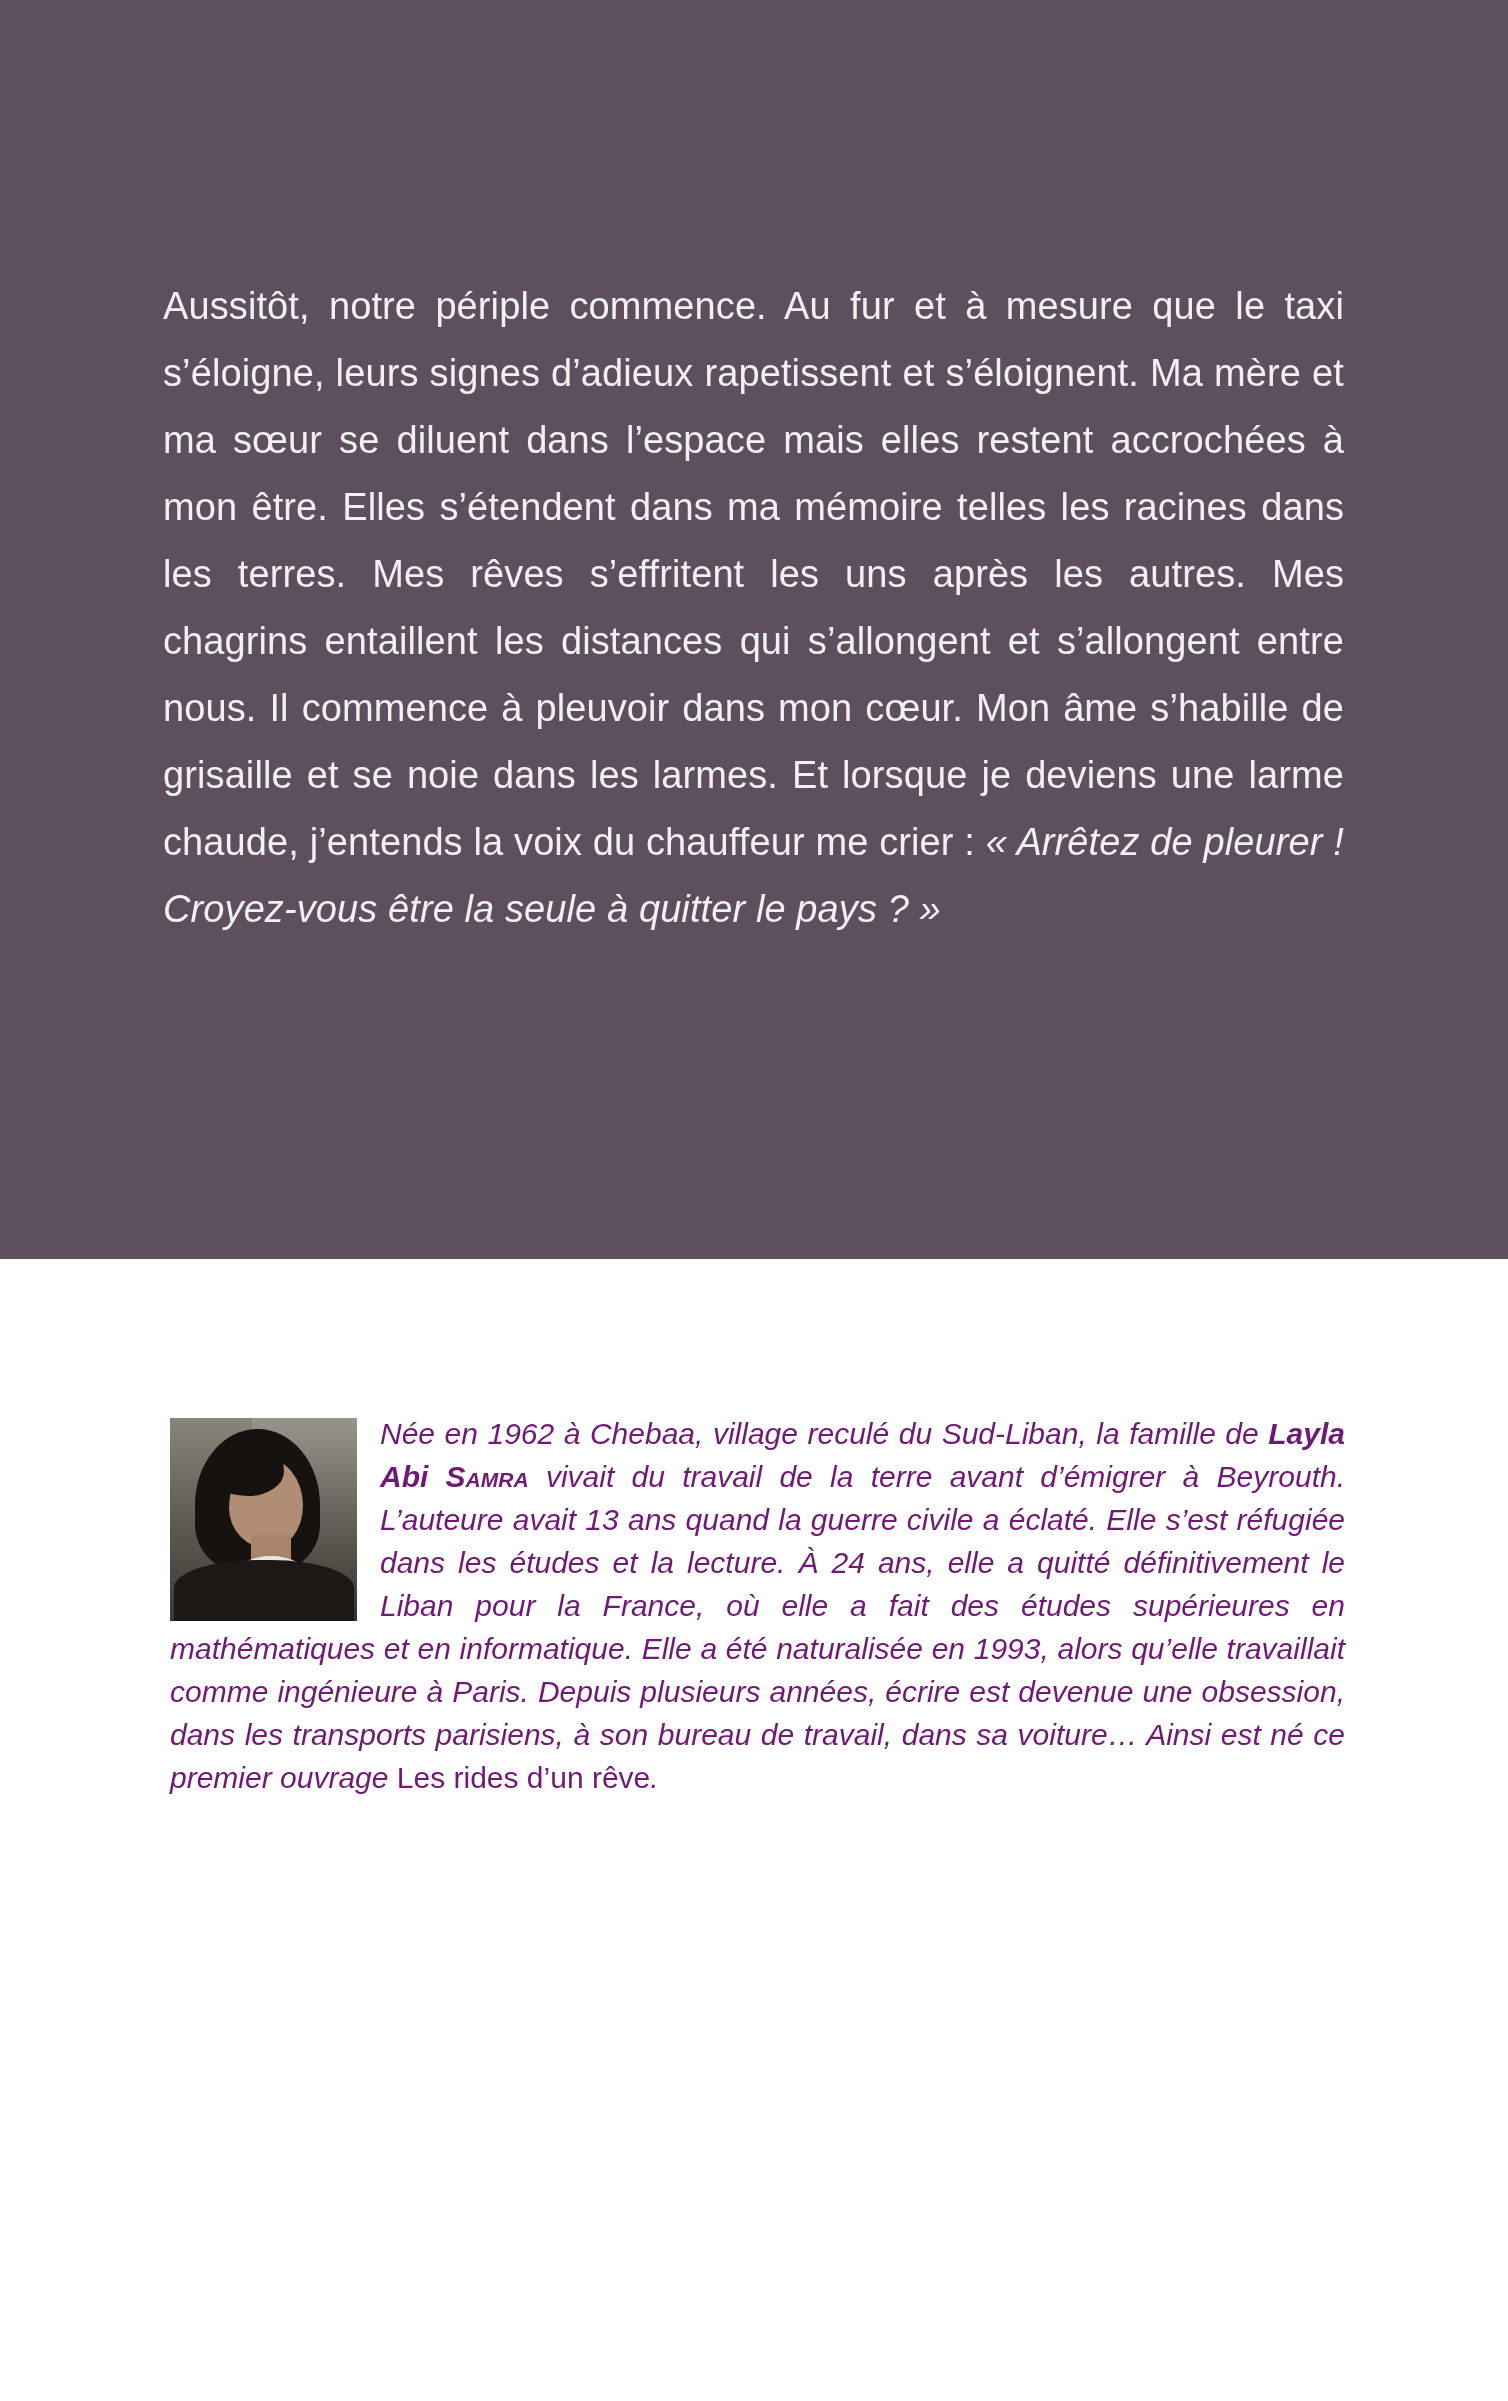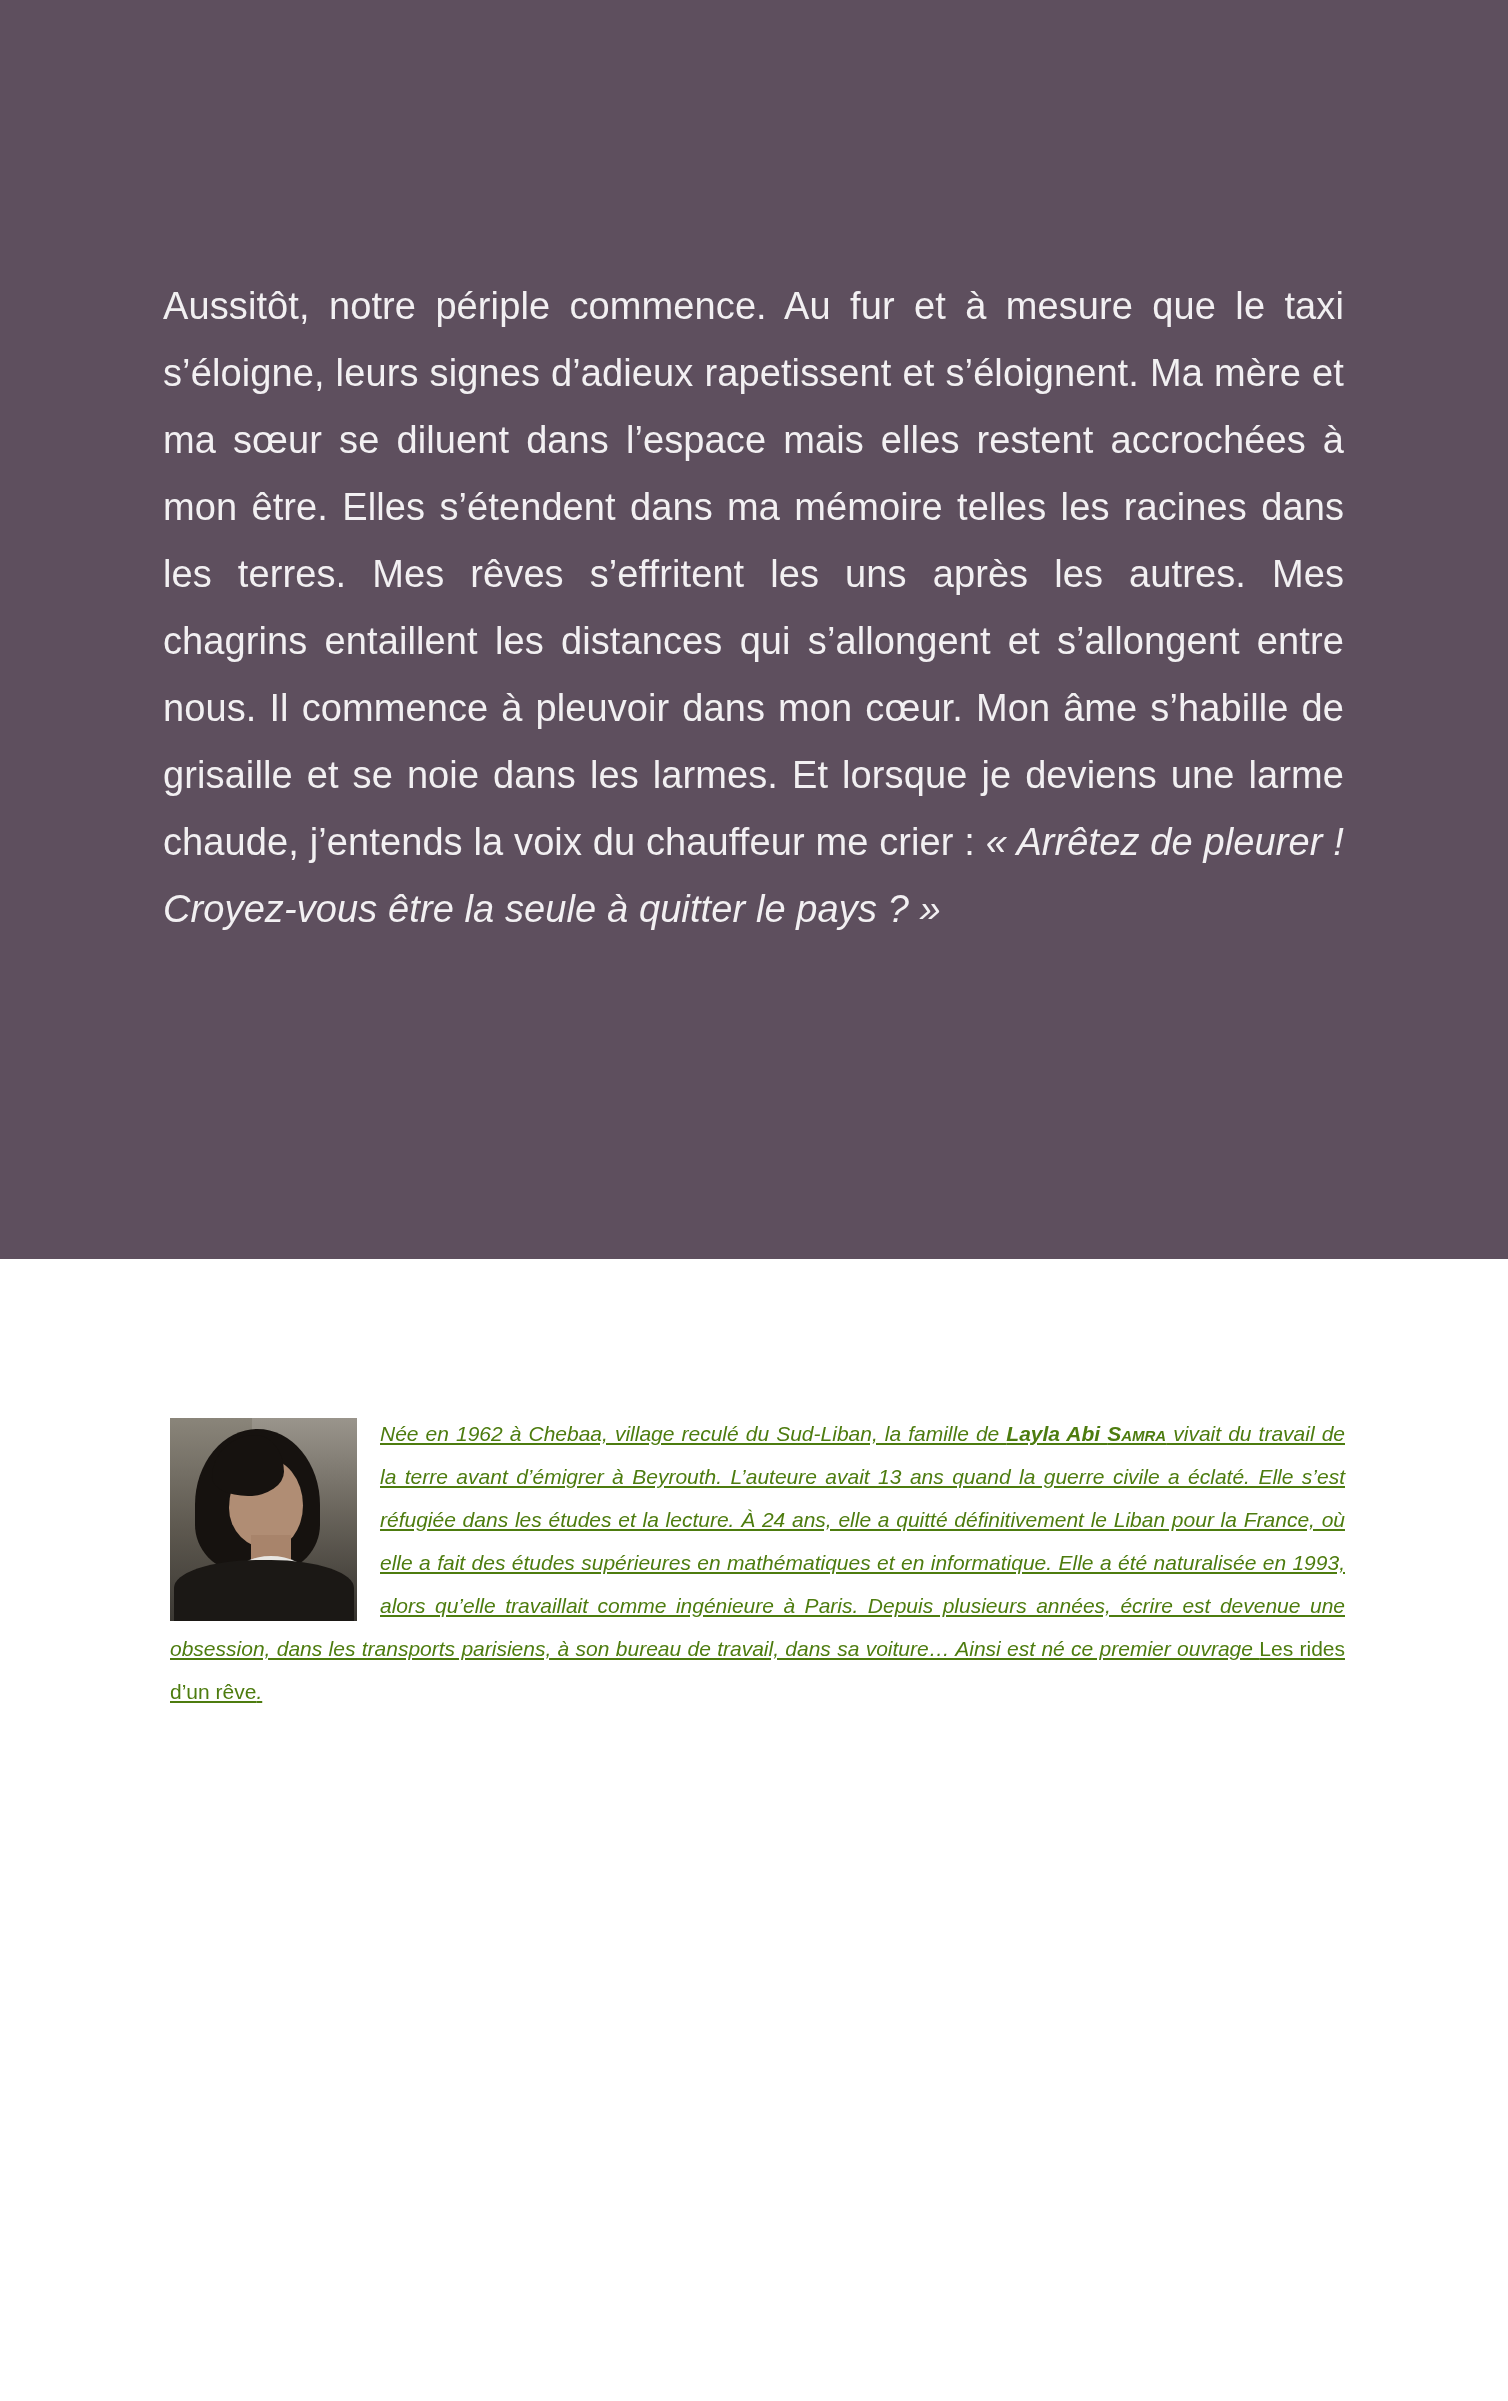--- a/index.html
+++ b/index.html
@@ -119,28 +119,27 @@
     width: 180px; height: 61px;
     background: #1b1815;
     border-radius: 46% 46% 0 0;
   }
 
   .bio-text {
     position: absolute;
     left: 170px;
     top: 153px;
     width: 1175px;
-    color: #4d7c0f;
+    color: #701a75;
     font-family: "Liberation Sans", sans-serif;
     font-style: italic;
-    font-size: 21px;
+    font-size: 30px;
     line-height: 43px;
     text-align: justify;
     text-justify: inter-word;
-    text-decoration: underline;
   }
   .bio-text .shape-indent {
     float: left;
     width: 210px;
     height: 214px;
   }
   .bio-text b {
     font-weight: bold;
     font-style: italic;
   }

